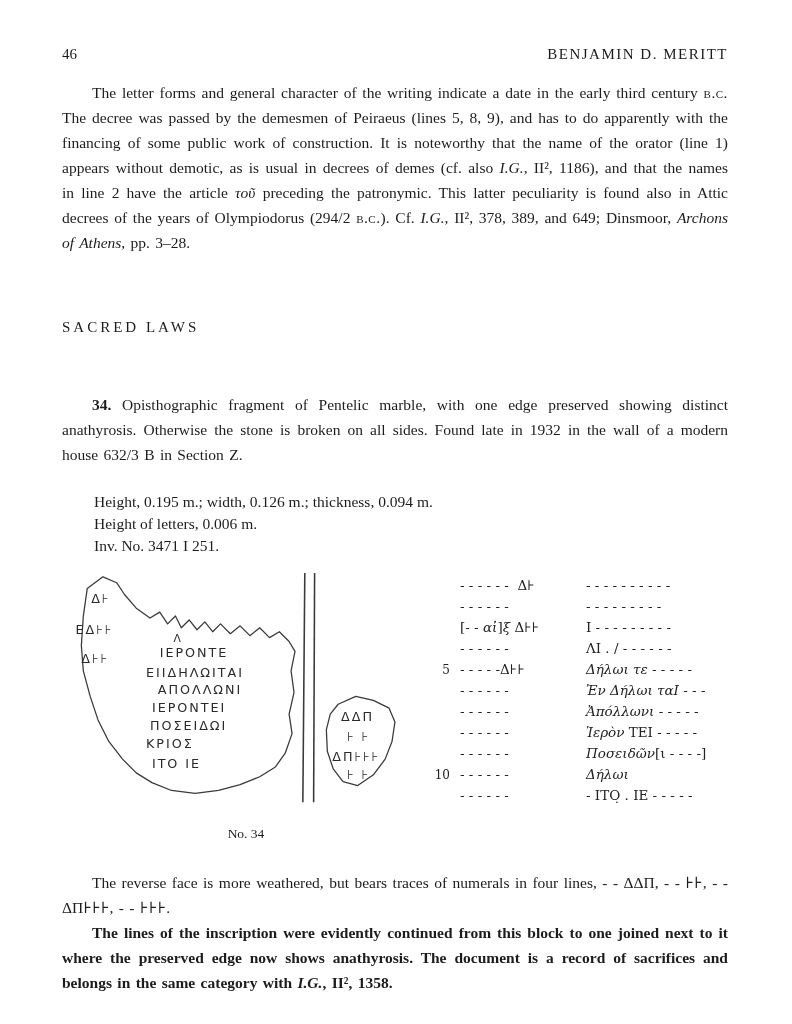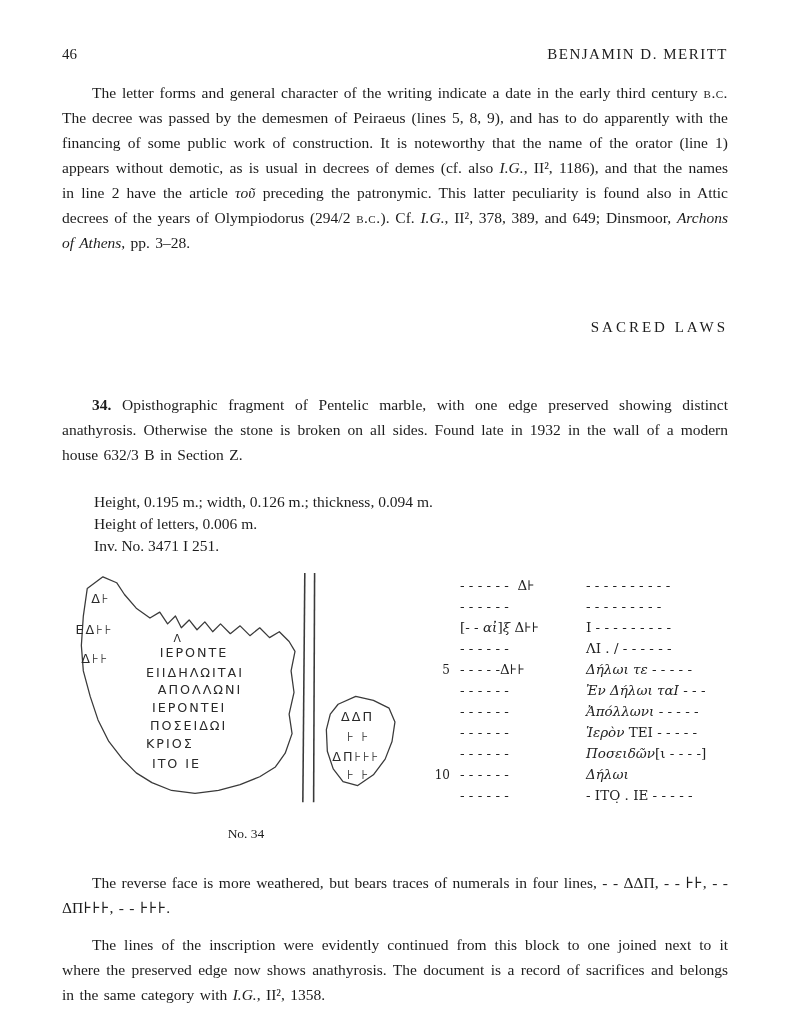--- a/index.html
+++ b/index.html
@@ -13,29 +13,29 @@
 
   .pagehead { position:relative; height:20px; }
   .pageno { position:absolute; left:0; top:0; font-size:15px; }
   .runhead { position:absolute; left:0; right:0; top:0; text-align:right; font-size:15px; letter-spacing:1.5px; }
 
   p.body {
     font-size:15.5px; line-height:25px;
     text-align:justify; text-indent:30px;
     word-spacing:1.5px;
   }
-  p.body + p.body { margin-top:12px; }
+  p.body + p.body { margin-top:0;font-weight:bold; }
   .it { font-style:italic; }
   .b  { font-weight:bold; }
   .sc { font-variant:small-caps; letter-spacing:.5px; }
 
   .intro { margin-top:14px; }
 
   .section-head {
-    text-align:right; font-size:15px; letter-spacing:3px;
+    text-align:left; font-size:15px; letter-spacing:3px;
     margin-top:64px;
   }
 
   .entry { margin-top:56px; }
 
   .measurements { margin-top:24px; margin-left:32px; font-size:15.5px; line-height:22px; }
 
   .figure { margin-top:12px; display:flex; }
   .sketch-wrap { width:368px; position:relative; }
   .sketch-wrap svg { display:block; }

